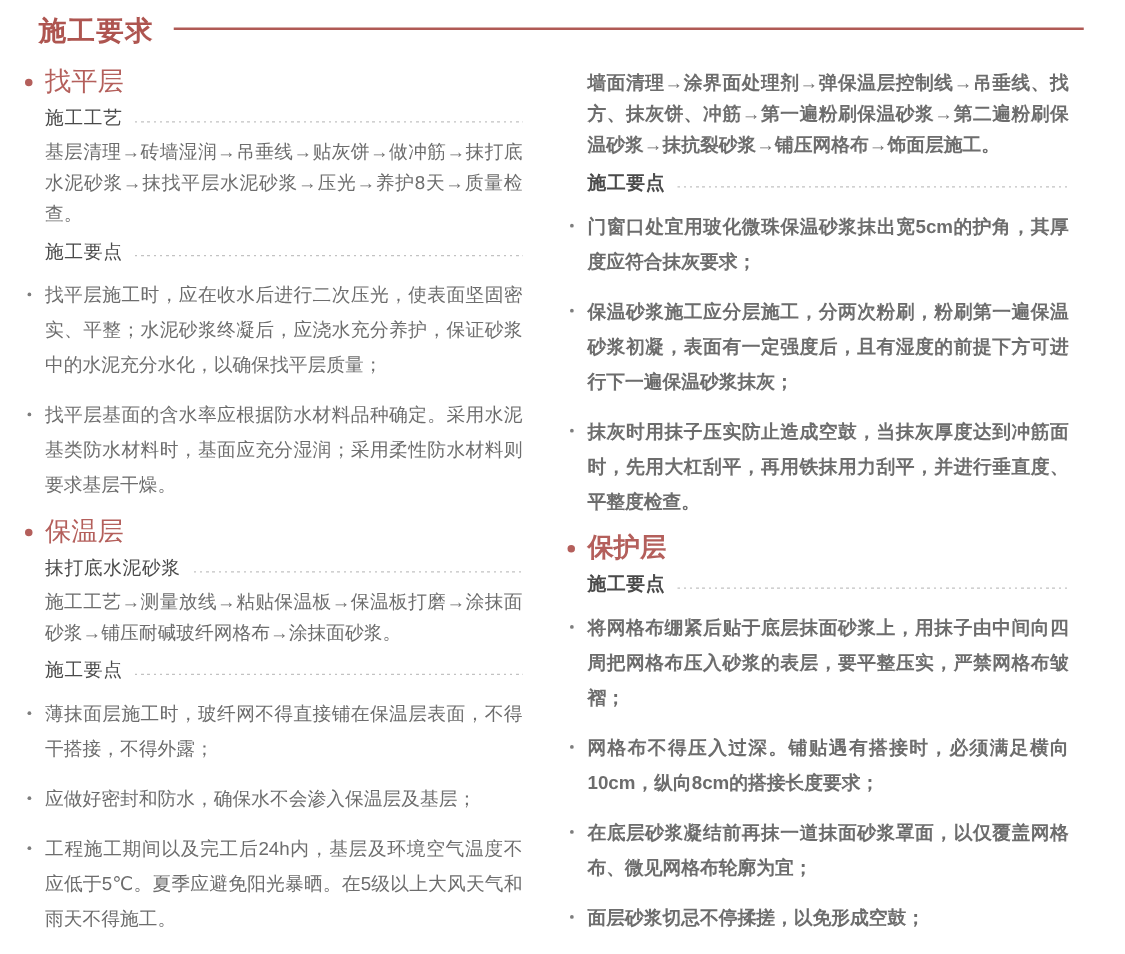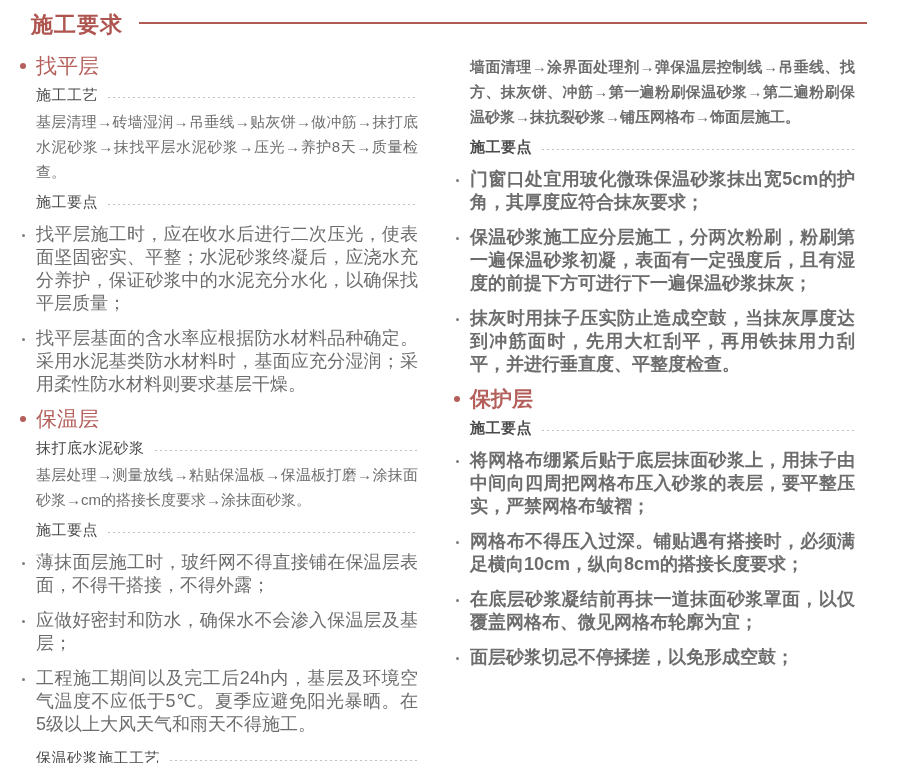--- a/index.html
+++ b/index.html
@@ -39,21 +39,21 @@
   
   .block.subhead{display:flex;align-items:center;margin:8px 0 5px;text-align:center;}
   .sub-label{font-size:15px;line-height:19px;color:var(--subhead);letter-spacing:0.5px;white-space:nowrap;}
   .leader{
     flex:1;height:1px;margin-left:10px;margin-top:5px;
     background:repeating-linear-gradient(90deg,var(--leader) 0 2px,transparent 2px 5px);
   }
   
   .block.para{margin:4px 0 8px;font-size:15px;line-height:25px;color:var(--body);text-align:justify;}
   
-  .block.bullet{margin:12px 0;font-size:18px;line-height:23px;color:var(--body);text-align:justify;}
+  .block.bullet{margin:12px 0;font-size:15px;line-height:28px;color:var(--body);text-align:justify;}
   .li-dot{position:absolute;left:9px;top:11px;width:3px;height:3px;border-radius:50%;background:var(--dot);}
 </style>
 </head>
 <body>
 
 <div class="page">
   <div class="header">
     <div class="page-title">施工要求</div>
     <div class="header-rule"></div>
   </div>
@@ -69,21 +69,21 @@
           <span class="sub-label">施工要点</span>
           <span class="leader"></span>
         </div>
         <div class="block bullet"><span class="li-dot"></span><span class="li-text">找平层施工时，应在收水后进行二次压光，使表面坚固密实、平整；水泥砂浆终凝后，应浇水充分养护，保证砂浆中的水泥充分水化，以确保找平层质量；</span></div>
         <div class="block bullet"><span class="li-dot"></span><span class="li-text">找平层基面的含水率应根据防水材料品种确定。采用水泥基类防水材料时，基面应充分湿润；采用柔性防水材料则要求基层干燥。</span></div>
         <div class="block section"><span class="sec-dot"></span><span class="sec-label">保温层</span></div>
         <div class="block subhead">
           <span class="sub-label">抹打底水泥砂浆</span>
           <span class="leader"></span>
         </div>
-        <div class="block para"><span>基层处理→测量放线→粘贴保温板→保温板打磨→涂抹面砂浆→cm的搭接长度要求→涂抹面砂浆。</span></div>
+        <div class="block para"><span>施工工艺→测量放线→粘贴保温板→保温板打磨→涂抹面砂浆→铺压耐碱玻纤网格布→涂抹面砂浆。</span></div>
         <div class="block subhead">
           <span class="sub-label">施工要点</span>
           <span class="leader"></span>
         </div>
         <div class="block bullet"><span class="li-dot"></span><span class="li-text">薄抹面层施工时，玻纤网不得直接铺在保温层表面，不得干搭接，不得外露；</span></div>
         <div class="block bullet"><span class="li-dot"></span><span class="li-text">应做好密封和防水，确保水不会渗入保温层及基层；</span></div>
         <div class="block bullet"><span class="li-dot"></span><span class="li-text">工程施工期间以及完工后24h内，基层及环境空气温度不应低于5℃。夏季应避免阳光暴晒。在5级以上大风天气和雨天不得施工。</span></div>
         <div class="block subhead">
           <span class="sub-label">保温砂浆施工工艺</span>
           <span class="leader"></span>

